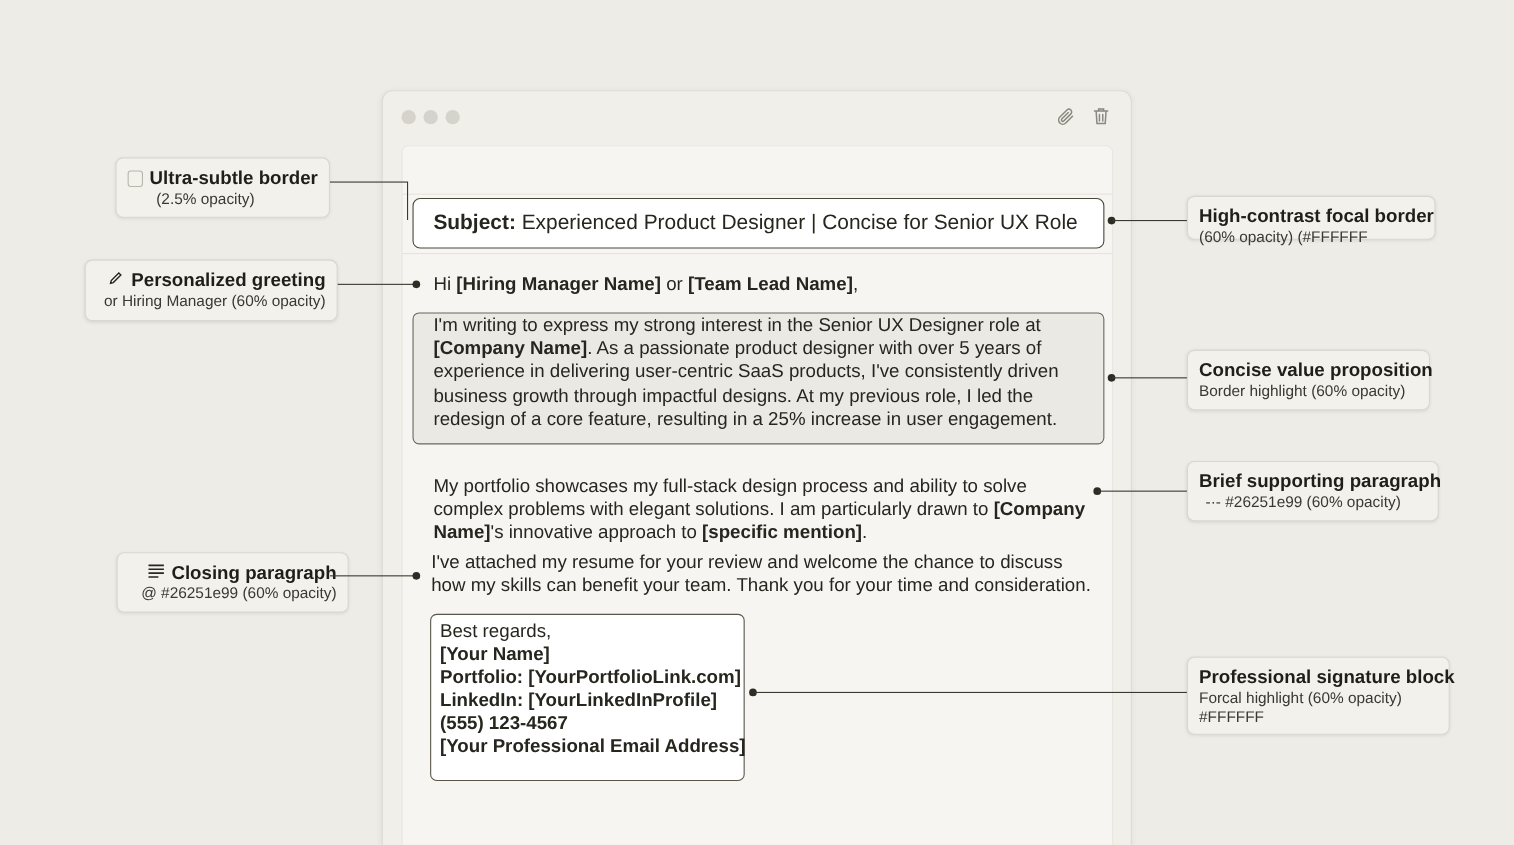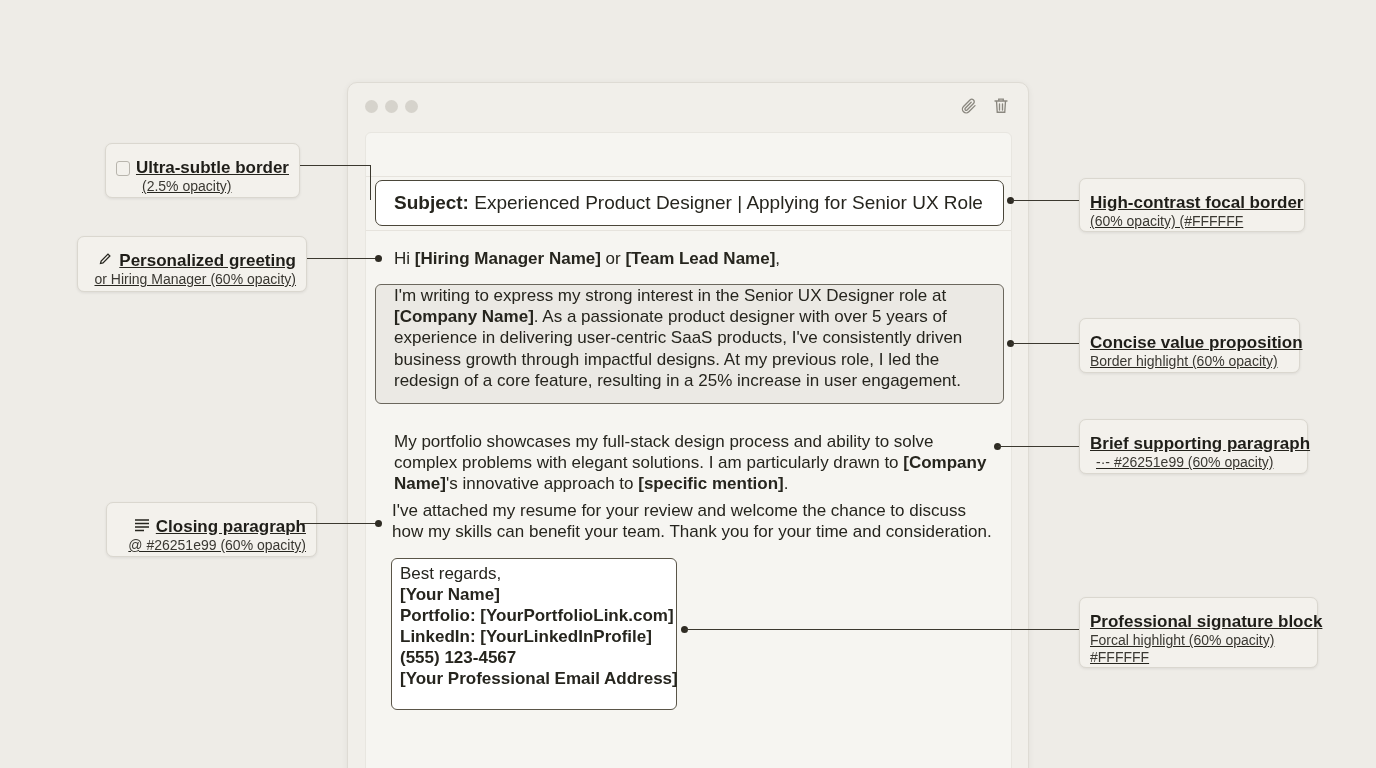--- a/index.html
+++ b/index.html
@@ -70,23 +70,22 @@
     font-size: 17px; line-height: 21px;
     white-space: nowrap;
   }
   .sig .b { font-weight: bold; }
   .callout {
     position: absolute;
     background: #f3f1ec;
     border: 1px solid #dad7cf;
     border-radius: 7px;
     box-shadow: 0 1px 3px rgba(0,0,0,0.08);
-    padding: 14px 10px;
+    padding: 8px 10px;
     white-space: nowrap;
-    text-decoration: underline;
   }
   .callout .t { font-size: 17px; font-weight: bold; color: #1f1e19; display: flex; align-items: center; gap: 6px; }
   .callout .s { font-size: 14px; color: #3a3832; line-height: 17px; }
   .callout.right .t { justify-content: flex-end; }
   .line { position: absolute; background: #3b382f; height: 1.3px; }
   .vline { position: absolute; background: #3b382f; width: 1.3px; }
   .knob { position: absolute; width: 7px; height: 7px; border-radius: 50%; background: #2f2c24; }
 </style>
 </head>
 <body>
@@ -110,21 +109,21 @@
     </span>
   </div>
 
   <div class="sheet">
     <div class="to-row">
       <span>To:</span>
     </div>
     <div class="divider" style="top:43px"></div>
     <div class="subject">
       <b>Subject:</b>
-      <span>Experienced Product Designer | Applying for Senior UX Role</span>
+      <span>Experienced Product Designer | Concise for Senior UX Role</span>
     </div>
     <div class="divider" style="top:97px"></div>
 
     <div class="greeting">
       <span>Hi </span><b>[Hiring Manager Name]</b><span> or </span><b>[Team Lead Name]</b><span>,</span>
     </div>
 
     <div class="para-box">
       <span>I'm writing to express my strong interest in the Senior UX Designer role at</span><br>
       <b>[Company Name]</b><span>. As a passionate product designer with over 5 years of experience in delivering user-centric SaaS products, I've consistently driven business growth through impactful designs. At my previous role, I led the redesign of a core feature, resulting in a 25% increase in user engagement.</span>
@@ -176,21 +175,21 @@
     <svg width="16" height="14" viewBox="0 0 16 14" stroke="#26251e" stroke-width="1.5">
           <path d="M1 2h14M1 5.5h14M1 9h14M1 12.5h9"></path>
         </svg></span>
       <span>Closing paragraph</span>
     </div>
   <div class="s">@ #26251e99 (60% opacity)</div>
 </div>
 <div class="line" style="left:300px; top:523px; width:77px;"></div>
 <div class="knob" style="left:375px; top:520px;"></div>
 
-<div class="callout" style="left:1079px; top:178px; width:226px; height:54px;">
+<div class="callout" style="left:1079px; top:178px; width:226px; height:40px;">
   <div class="t">High-contrast focal border</div>
   <div class="s">(60% opacity)  (#FFFFFF</div>
 </div>
 <div class="knob" style="left:1007px; top:197px;"></div>
 <div class="line" style="left:1011px; top:200px; width:68px;"></div>
 
 <div class="callout" style="left:1079px; top:318px; width:221px; height:55px;">
   <div class="t">Concise value proposition</div>
   <div class="s">Border highlight (60% opacity)</div>
 </div>

